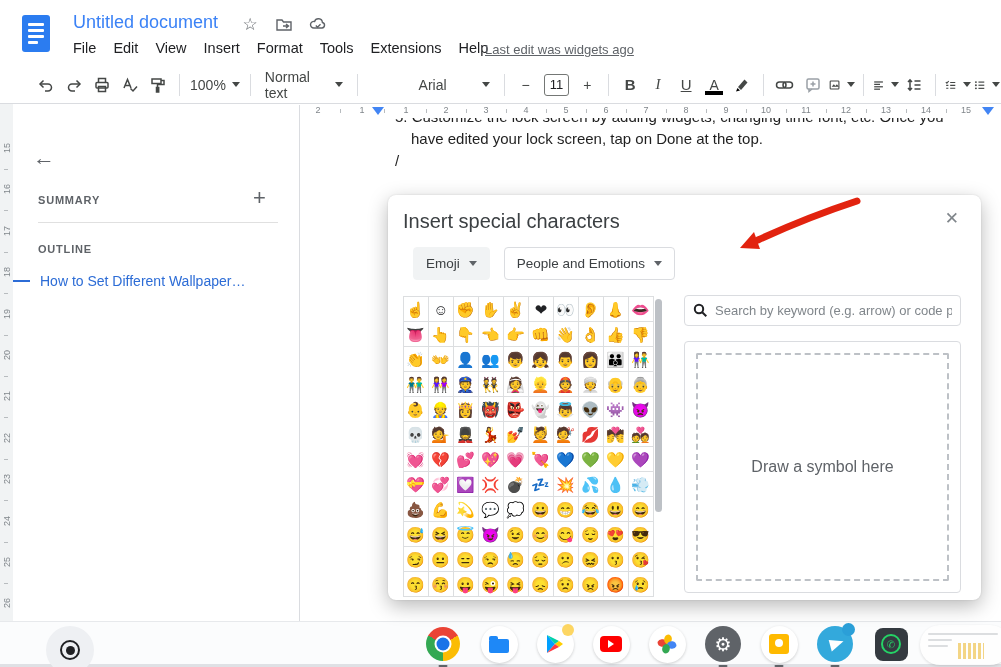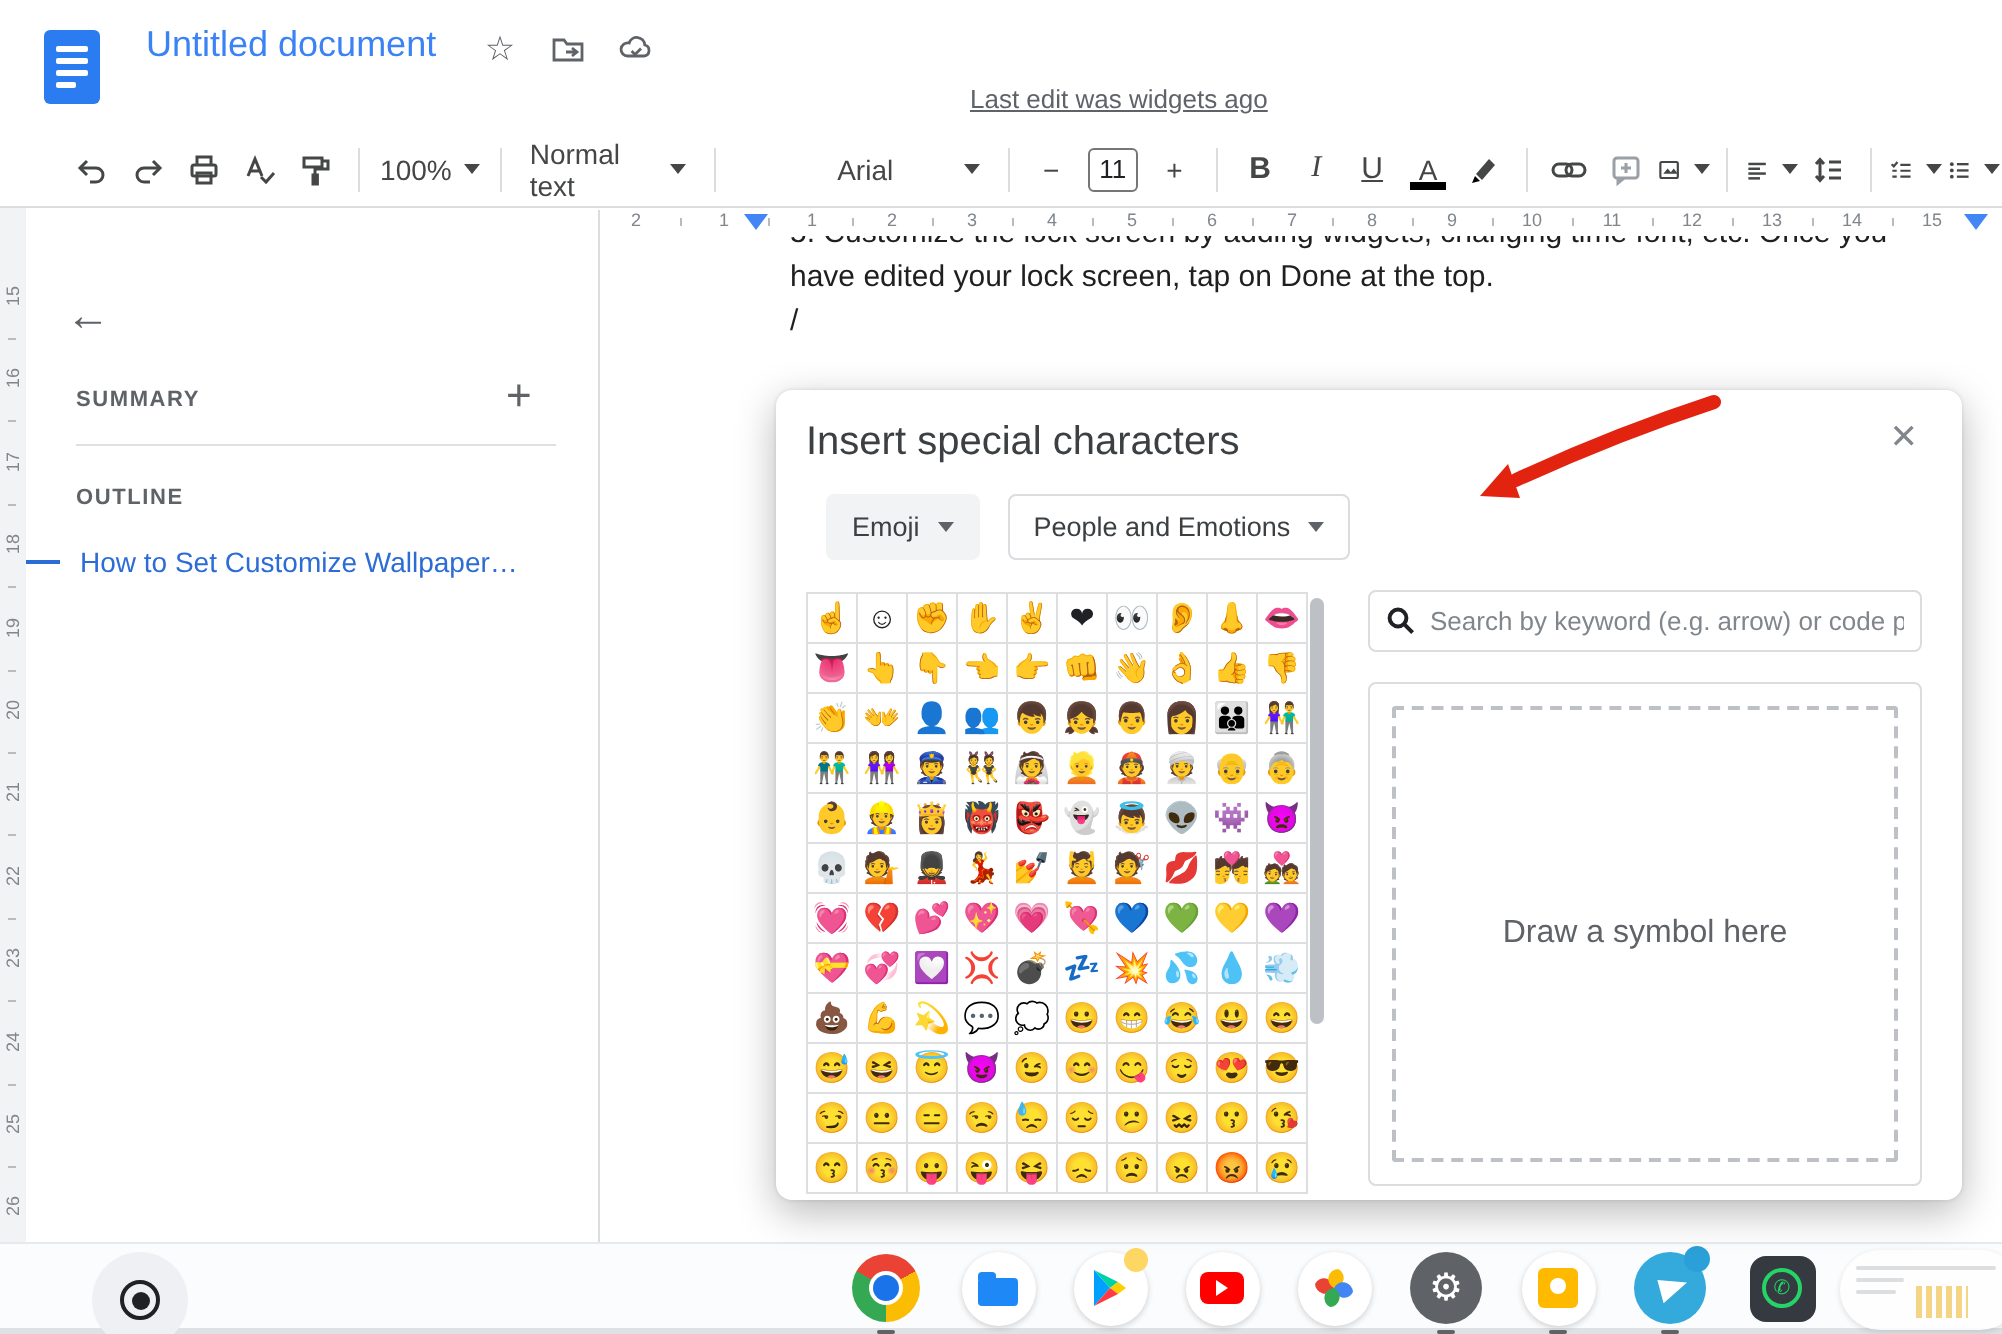--- a/index.html
+++ b/index.html
@@ -124,20 +124,30 @@
           <path d="M8 11 h5 M11 9 l2.5 2 L11 13" fill="none" stroke="#5f6368" stroke-width="1.4"></path>
         </svg>
     </span>
     <span class="ticon">
       <svg width="19" height="19" viewBox="0 0 19 19">
           <path d="M5 13 a3.3 3.3 0 1 1 .6-6.5 a4 4 0 0 1 7.8 1 a2.8 2.8 0 0 1 -.4 5.5 z" fill="none" stroke="#5f6368" stroke-width="1.4"></path>
           <path d="M6.8 10.5 l1.7 1.7 3-3" fill="none" stroke="#5f6368" stroke-width="1.4"></path>
         </svg>
     </span>
   </div>
+  <div class="menubar" id="menubar">
+      <div class="menu-item">File</div>
+      <div class="menu-item">Edit</div>
+      <div class="menu-item">View</div>
+      <div class="menu-item">Insert</div>
+      <div class="menu-item">Format</div>
+      <div class="menu-item">Tools</div>
+      <div class="menu-item">Extensions</div>
+      <div class="menu-item">Help</div>
+    </div>
   <div class="last-edit">Last edit was widgets ago</div>
 </div>
 
 <div class="toolbar">
   <div class="tbtn">
       <svg width="18" height="18" viewBox="0 0 18 18">
         <path d="M6.5 4.5 L3 8 l3.5 3.5"></path>
         <path d="M3 8 h8 a3.5 3.5 0 0 1 0 7 h-3"></path>
       </svg>
     </div>
@@ -326,27 +336,27 @@
   </div>
 
 <div class="sidebar">
   <div class="back-arrow">←</div>
   <div class="summary-label">SUMMARY</div>
   <div class="summary-add">+</div>
   <div class="side-div"></div>
   <div class="outline-label">OUTLINE</div>
   <div class="outline-item">
     <span class="outline-dash"></span>
-    <span class="outline-text">How to Set Customize Wallpaper…</span>
+    <span class="outline-text">How to Set Different Wallpaper…</span>
   </div>
 </div>
 
 <div class="docarea">
   <div class="docline" style="top:-11px;">5. Customize the lock screen by adding widgets, changing time font, etc. Once you</div>
-  <div class="docline" style="top:11px;">have edited your lock screen, tap on Done at the top.</div>
+  <div class="docline" style="top:11px;margin-left:16px;">have edited your lock screen, tap on Done at the top.</div>
   <div class="docline" style="top:33px;">/</div>
 </div>
 
 <div class="dialog">
   <div class="dlg-title">Insert special characters</div>
   <div class="dlg-close">✕</div>
   <div class="dd-row" id="dd-row">
       <div class="ddbtn filled">
         <span>Emoji</span>
         <span class="caret"></span>

